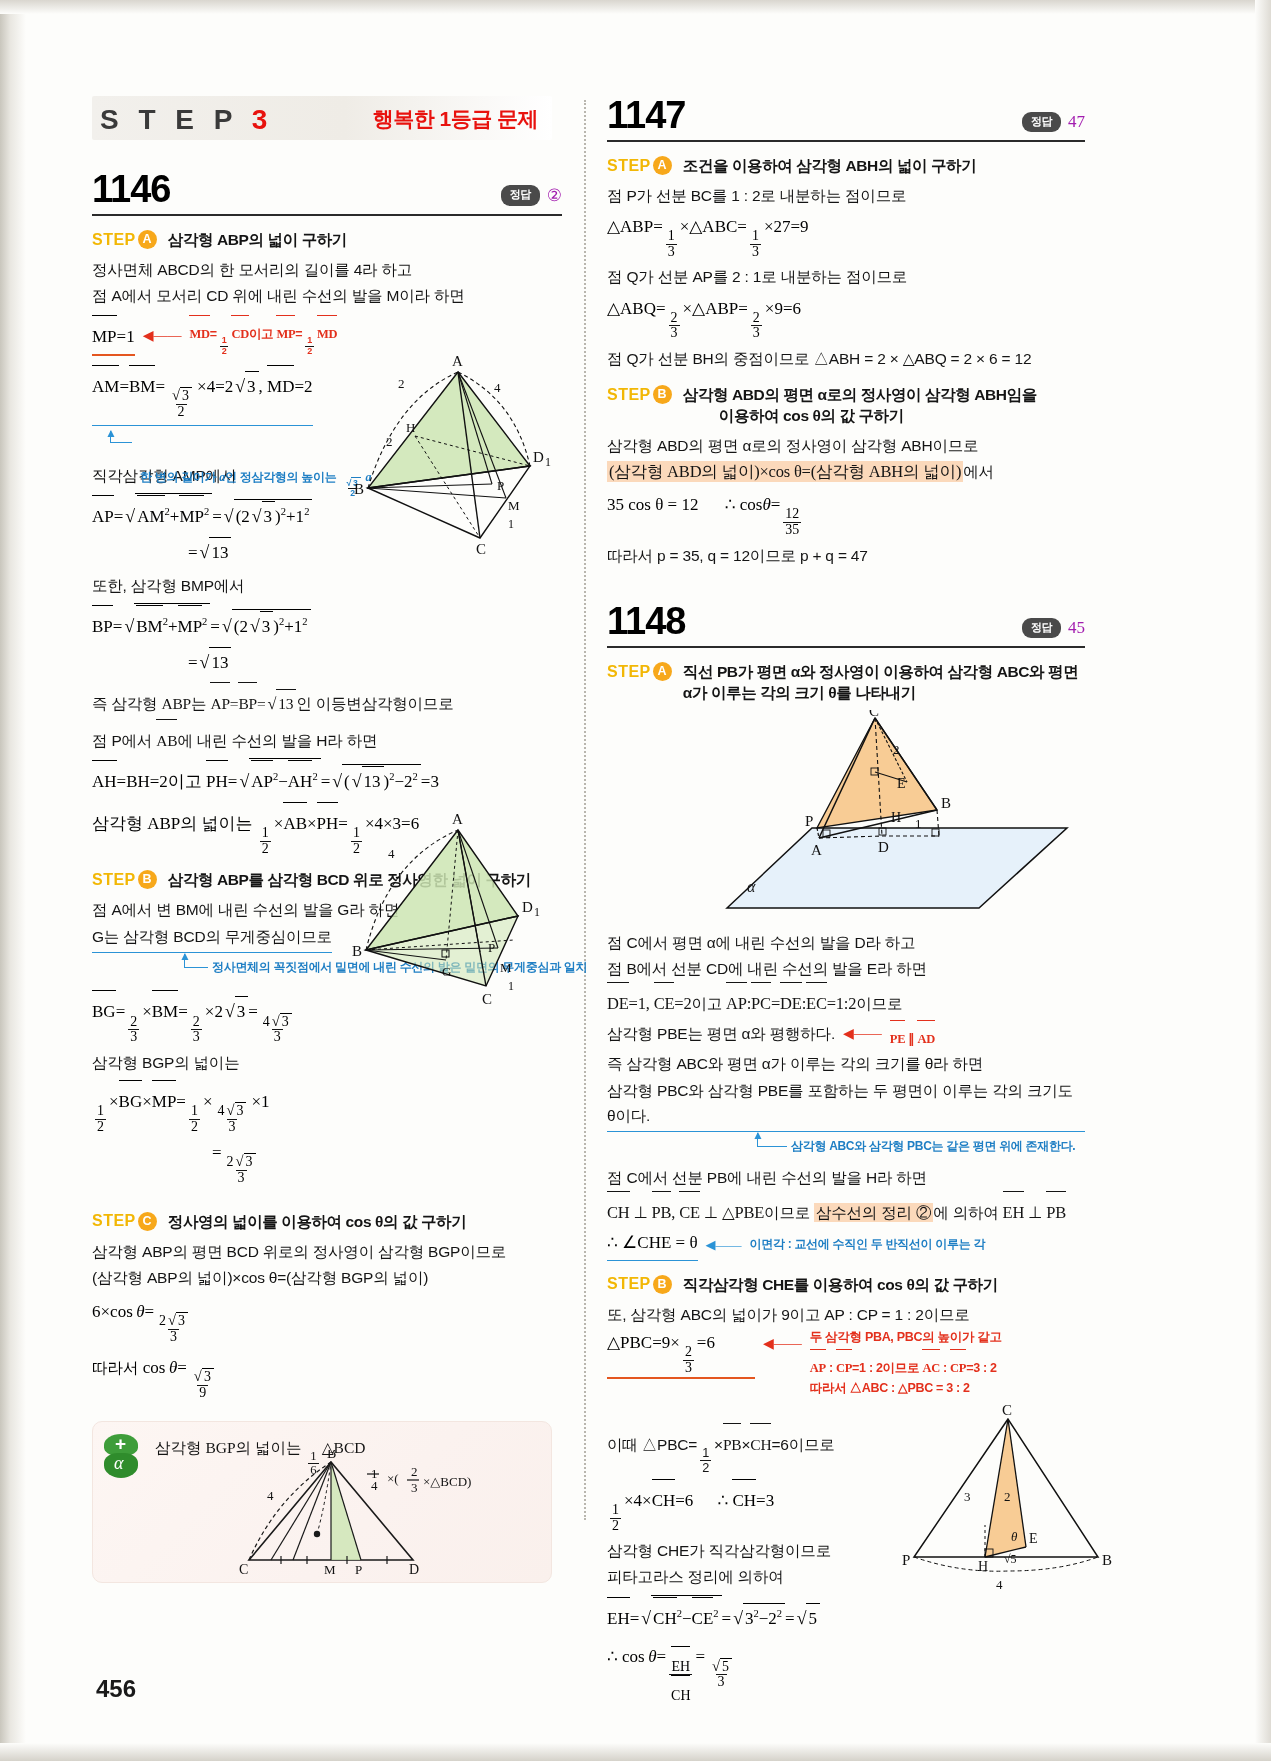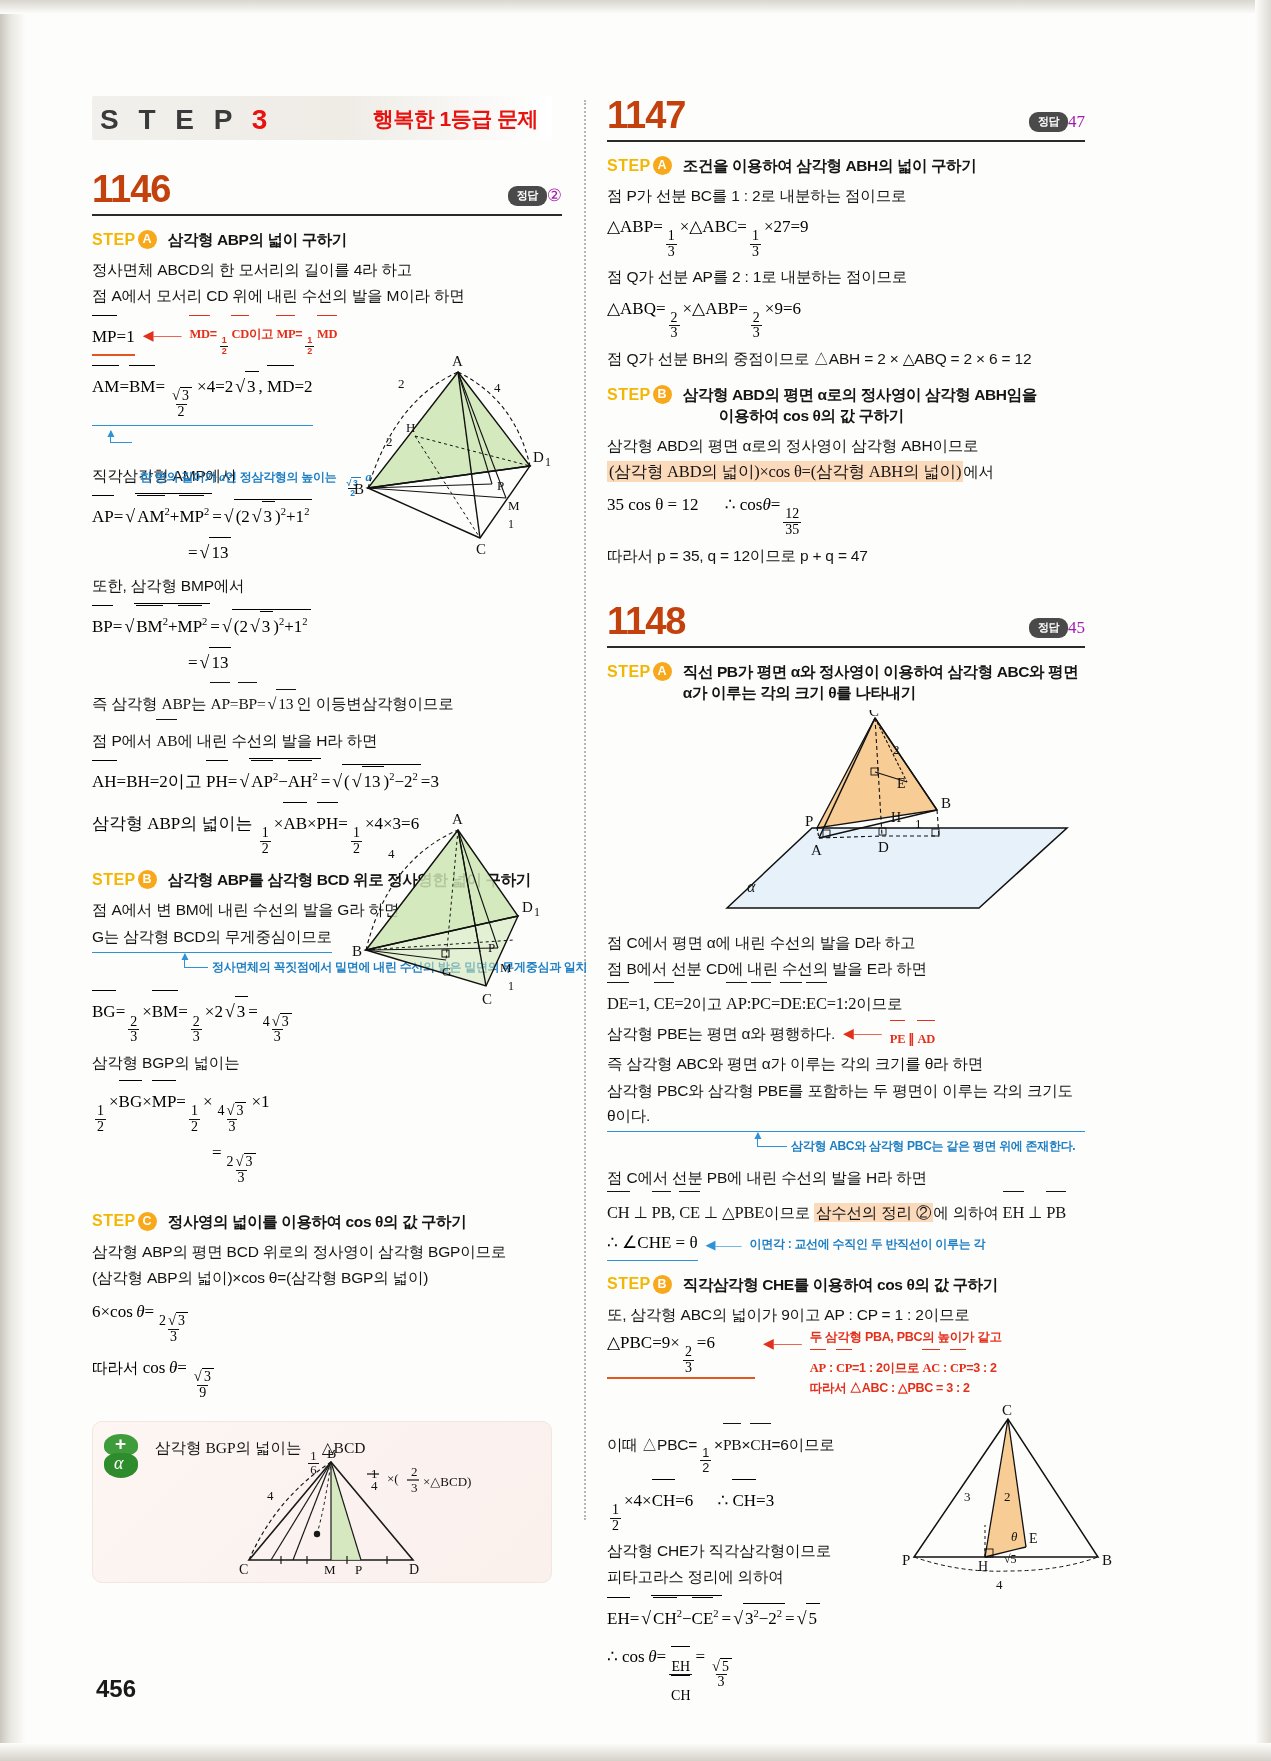--- a/index.html
+++ b/index.html
@@ -36,23 +36,23 @@
     border-radius:2px;}
   .banner .step3{position:absolute;left:8px;top:8px;font-family:"Liberation Sans",sans-serif;
     font-weight:bold;font-size:28px;letter-spacing:6px;color:#3a3a3a;}
   .banner .step3 .three{color:#e8120e;}
   .banner .title{position:absolute;right:14px;top:9px;font-family:"Liberation Sans",sans-serif;
     font-weight:bold;font-size:21px;color:#e8120e;letter-spacing:-0.5px;}
 
   
   .prob{position:relative;margin-top:16px;}
   .prob-num{font-family:"Liberation Sans",sans-serif;font-weight:bold;
-    font-size:38px;color:#c2410c;line-height:1;letter-spacing:-1px;}
+    font-size:38px;color:#000000;line-height:1;letter-spacing:-1px;}
   .prob-rule{border-top:2px solid #2b2b2b;margin-top:6px;}
-  .answer-tag{position:absolute;right:0;bottom:10px;display:flex;align-items:center;gap:0;padding-left:16px;}
+  .answer-tag{position:absolute;right:0;bottom:10px;display:flex;gap:7px;padding-left:16px;}
   .answer-pill{background:#4a4a4a;color:#fff;font-family:"Liberation Sans",sans-serif;
     font-size:11px;font-weight:bold;border-radius:9px;padding:2px 9px 3px;letter-spacing:-0.5px;}
   .answer-val{font-size:17px;color:#a21caf;font-family:"Liberation Serif",serif;}
 
   
   .steprow{display:flex;align-items:flex-start;margin:14px 0 6px;}
   .step-tag{font-family:"Liberation Sans",sans-serif;font-weight:bold;font-size:16px;
     color:#f2b705;letter-spacing:0.5px;display:flex;align-items:center;flex:0 0 auto;}
   .step-badge{display:inline-block;width:19px;height:19px;border-radius:50%;
     background:#f7a81b;color:#fff;font-size:12.5px;line-height:19px;text-align:center;

